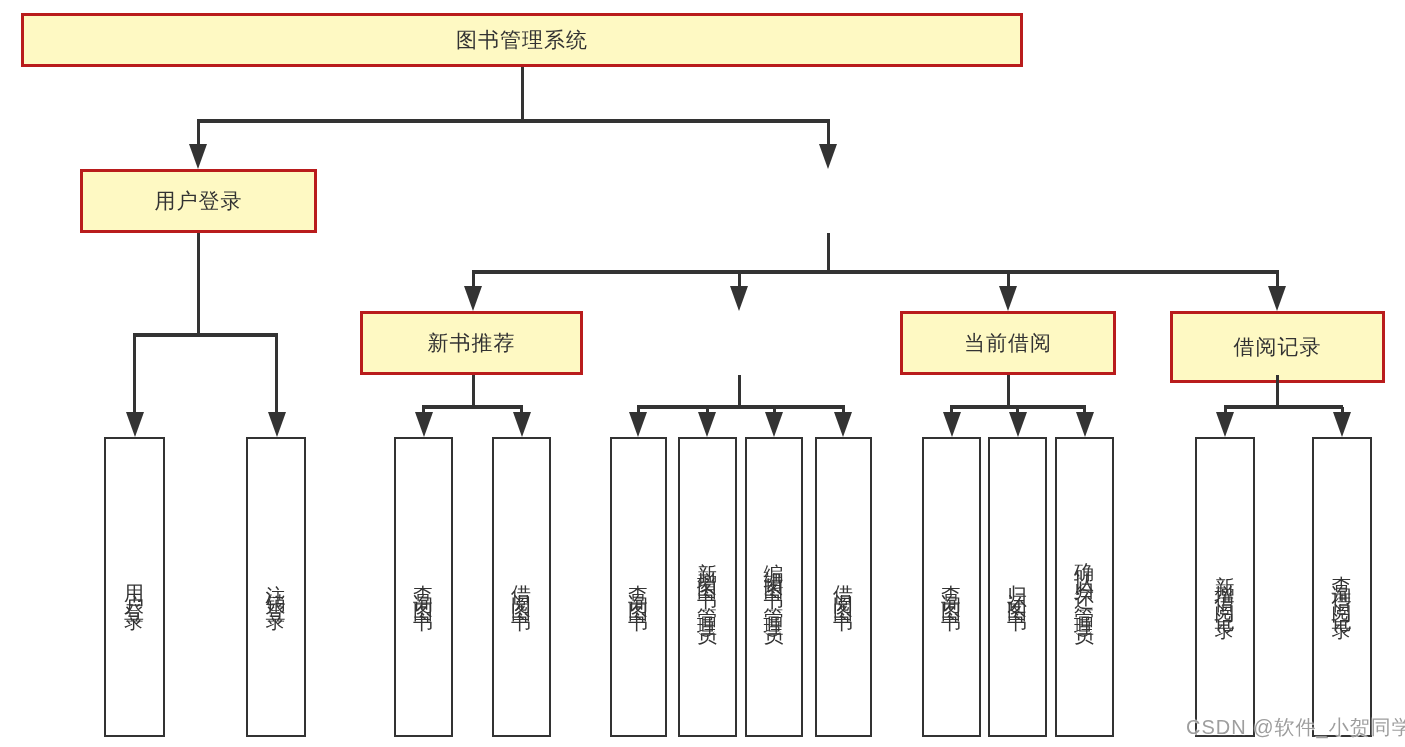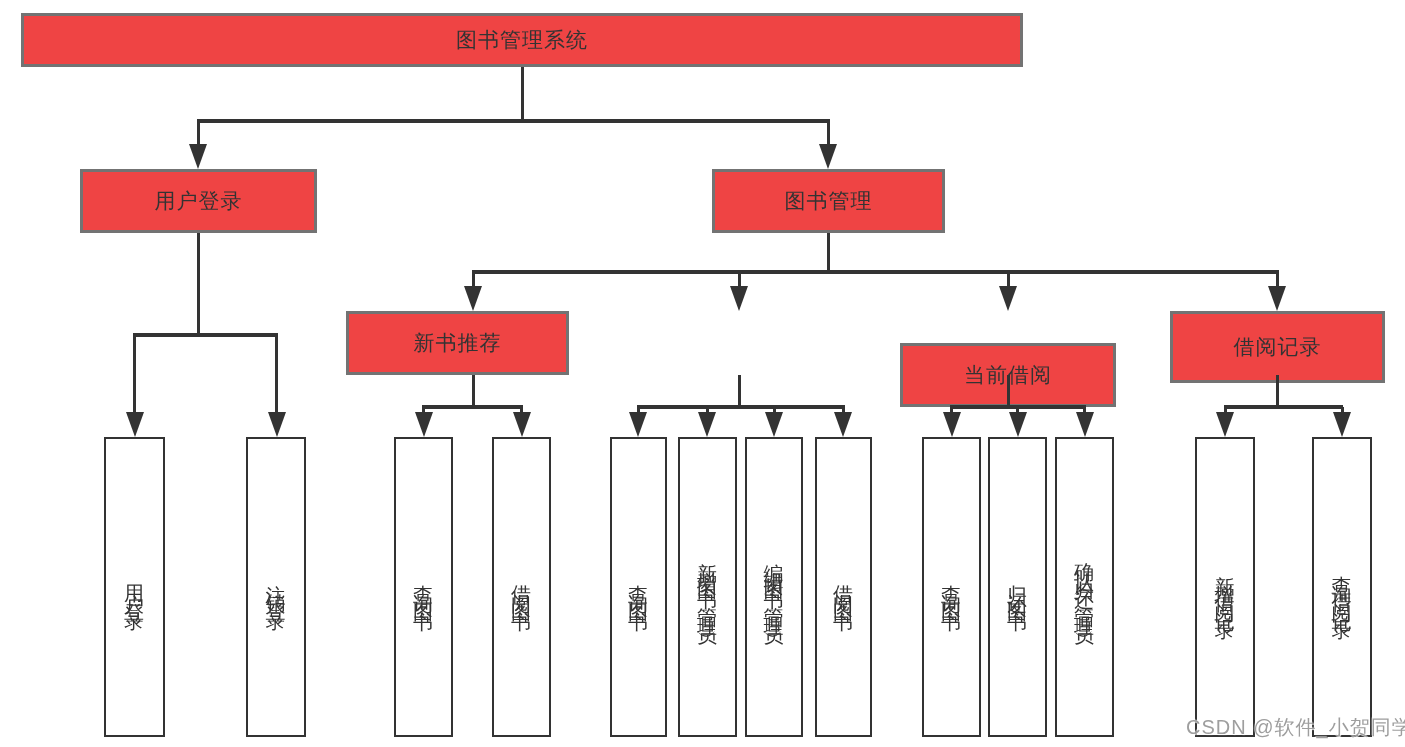--- a/index.html
+++ b/index.html
@@ -2,21 +2,21 @@
 <html><head>
 <meta charset="utf-8">
 <style>
   * { margin:0; padding:0; box-sizing:border-box; }
   html,body { background:#ffffff; }
   body { font-family:"Liberation Sans", sans-serif; color:#333; }
   .canvas { position:relative; width:1405px; height:747px; background:#ffffff; overflow:hidden; }
 
   
   .node {
-    position:absolute; background:#ef4444; border:3px solid #737373;
+    position:absolute; background:#fef9c3; border:3px solid #b91c1c;
     display:flex; align-items:center; justify-content:center;
     font-size:21px; color:#333; letter-spacing:1px; white-space:nowrap;
   }
   .leaf {
     position:absolute; top:437px; height:300px; background:#fff; border:2.5px solid #333;
     display:flex; align-items:center; justify-content:center;
     font-size:20px; color:#333;
   }
   .leaf .vtxt {
     writing-mode:vertical-rl; text-orientation:mixed;
@@ -44,28 +44,25 @@
 
 <div class="canvas">
 
   <div class="node" style="left:21px; top:13px; width:1002px; height:54px;">
     <span>图书管理系统</span>
   </div>
 
   <div class="node" style="left:80px; top:169px; width:237px; height:64px;">
     <span>用户登录</span>
   </div>
-  <div class="node" style="left:712px; top:169px; width:233px; height:64px;">
-    <span>图书管理</span>
-  </div>
 
-  <div class="node" style="left:346px; top:311px; width:223px; height:64px;">
+  <div class="node" style="left:360px; top:311px; width:223px; height:64px;">
     <span>新书推荐</span>
   </div>
-  <div class="node" style="left:900px; top:311px; width:216px; height:64px;margin-top:32px;">
+  <div class="node" style="left:900px; top:311px; width:216px; height:64px;">
     <span>当前借阅</span>
   </div>
   <div class="node" style="left:1170px; top:311px; width:215px; height:72px;">
     <span>借阅记录</span>
   </div>
 
   <div class="leaf" style="left:104px; width:61px;">
     <span class="vtxt">用户登录</span>
   </div>
   <div class="leaf" style="left:246px; width:60px;">

